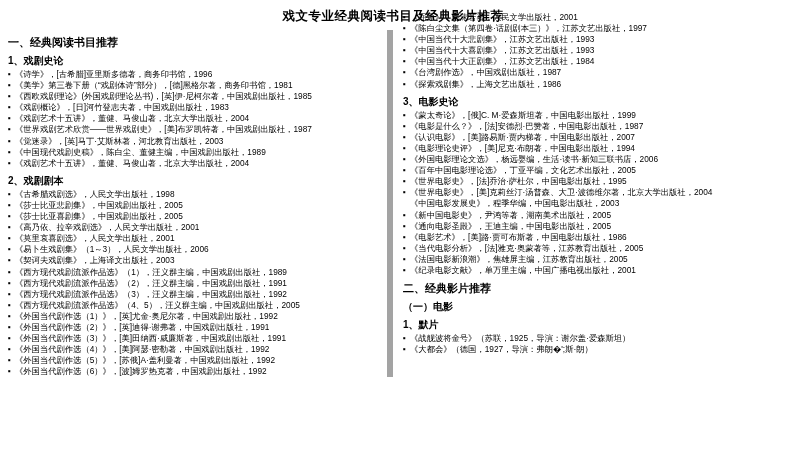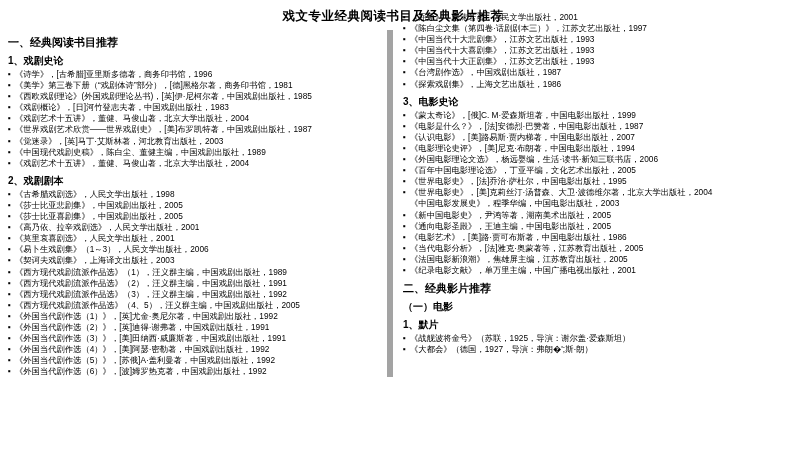--- a/index.html
+++ b/index.html
@@ -121,21 +121,21 @@
       <p class="entry"><span class="mark">▪</span><span>《外国当代剧作选（6）》，[波]姆罗热克著，中国戏剧出版社，1992</span></p>
 
     </div>
 
     <div class="col col-right col-right-offset">
 
       <p class="entry"><span class="mark">▪</span><span>《屈原》，郭沫若著，人民文学出版社，2001</span></p>
       <p class="entry"><span class="mark">▪</span><span>《陈白尘文集（第四卷·话剧剧本三）》，江苏文艺出版社，1997</span></p>
       <p class="entry"><span class="mark">▪</span><span>《中国当代十大悲剧集》，江苏文艺出版社，1993</span></p>
       <p class="entry"><span class="mark">▪</span><span>《中国当代十大喜剧集》，江苏文艺出版社，1993</span></p>
-      <p class="entry"><span class="mark">▪</span><span>《中国当代十大正剧集》，江苏文艺出版社，1993</span></p>
+      <p class="entry"><span class="mark">▪</span><span>《中国当代十大正剧集》，江苏文艺出版社，1984</span></p>
       <p class="entry"><span class="mark">▪</span><span>《台湾剧作选》，中国戏剧出版社，1987</span></p>
       <p class="entry"><span class="mark">▪</span><span>《探索戏剧集》，上海文艺出版社，1986</span></p>
 
       <h3 class="sub">3、电影史论</h3>
 
       <p class="entry"><span class="mark">▪</span><span>《蒙太奇论》，[俄]С. М·爱森斯坦著，中国电影出版社，1999</span></p>
       <p class="entry"><span class="mark">▪</span><span>《电影是什么？》，[法]安德烈·巴赞著，中国电影出版社，1987</span></p>
       <p class="entry"><span class="mark">▪</span><span>《认识电影》，[美]路易斯·贾内梯著，中国电影出版社，2007</span></p>
       <p class="entry"><span class="mark">▪</span><span>《电影理论史评》，[美]尼克·布朗著，中国电影出版社，1994</span></p>
       <p class="entry"><span class="mark">▪</span><span>《外国电影理论文选》，杨远婴编，生活·读书·新知三联书店，2006</span></p>

